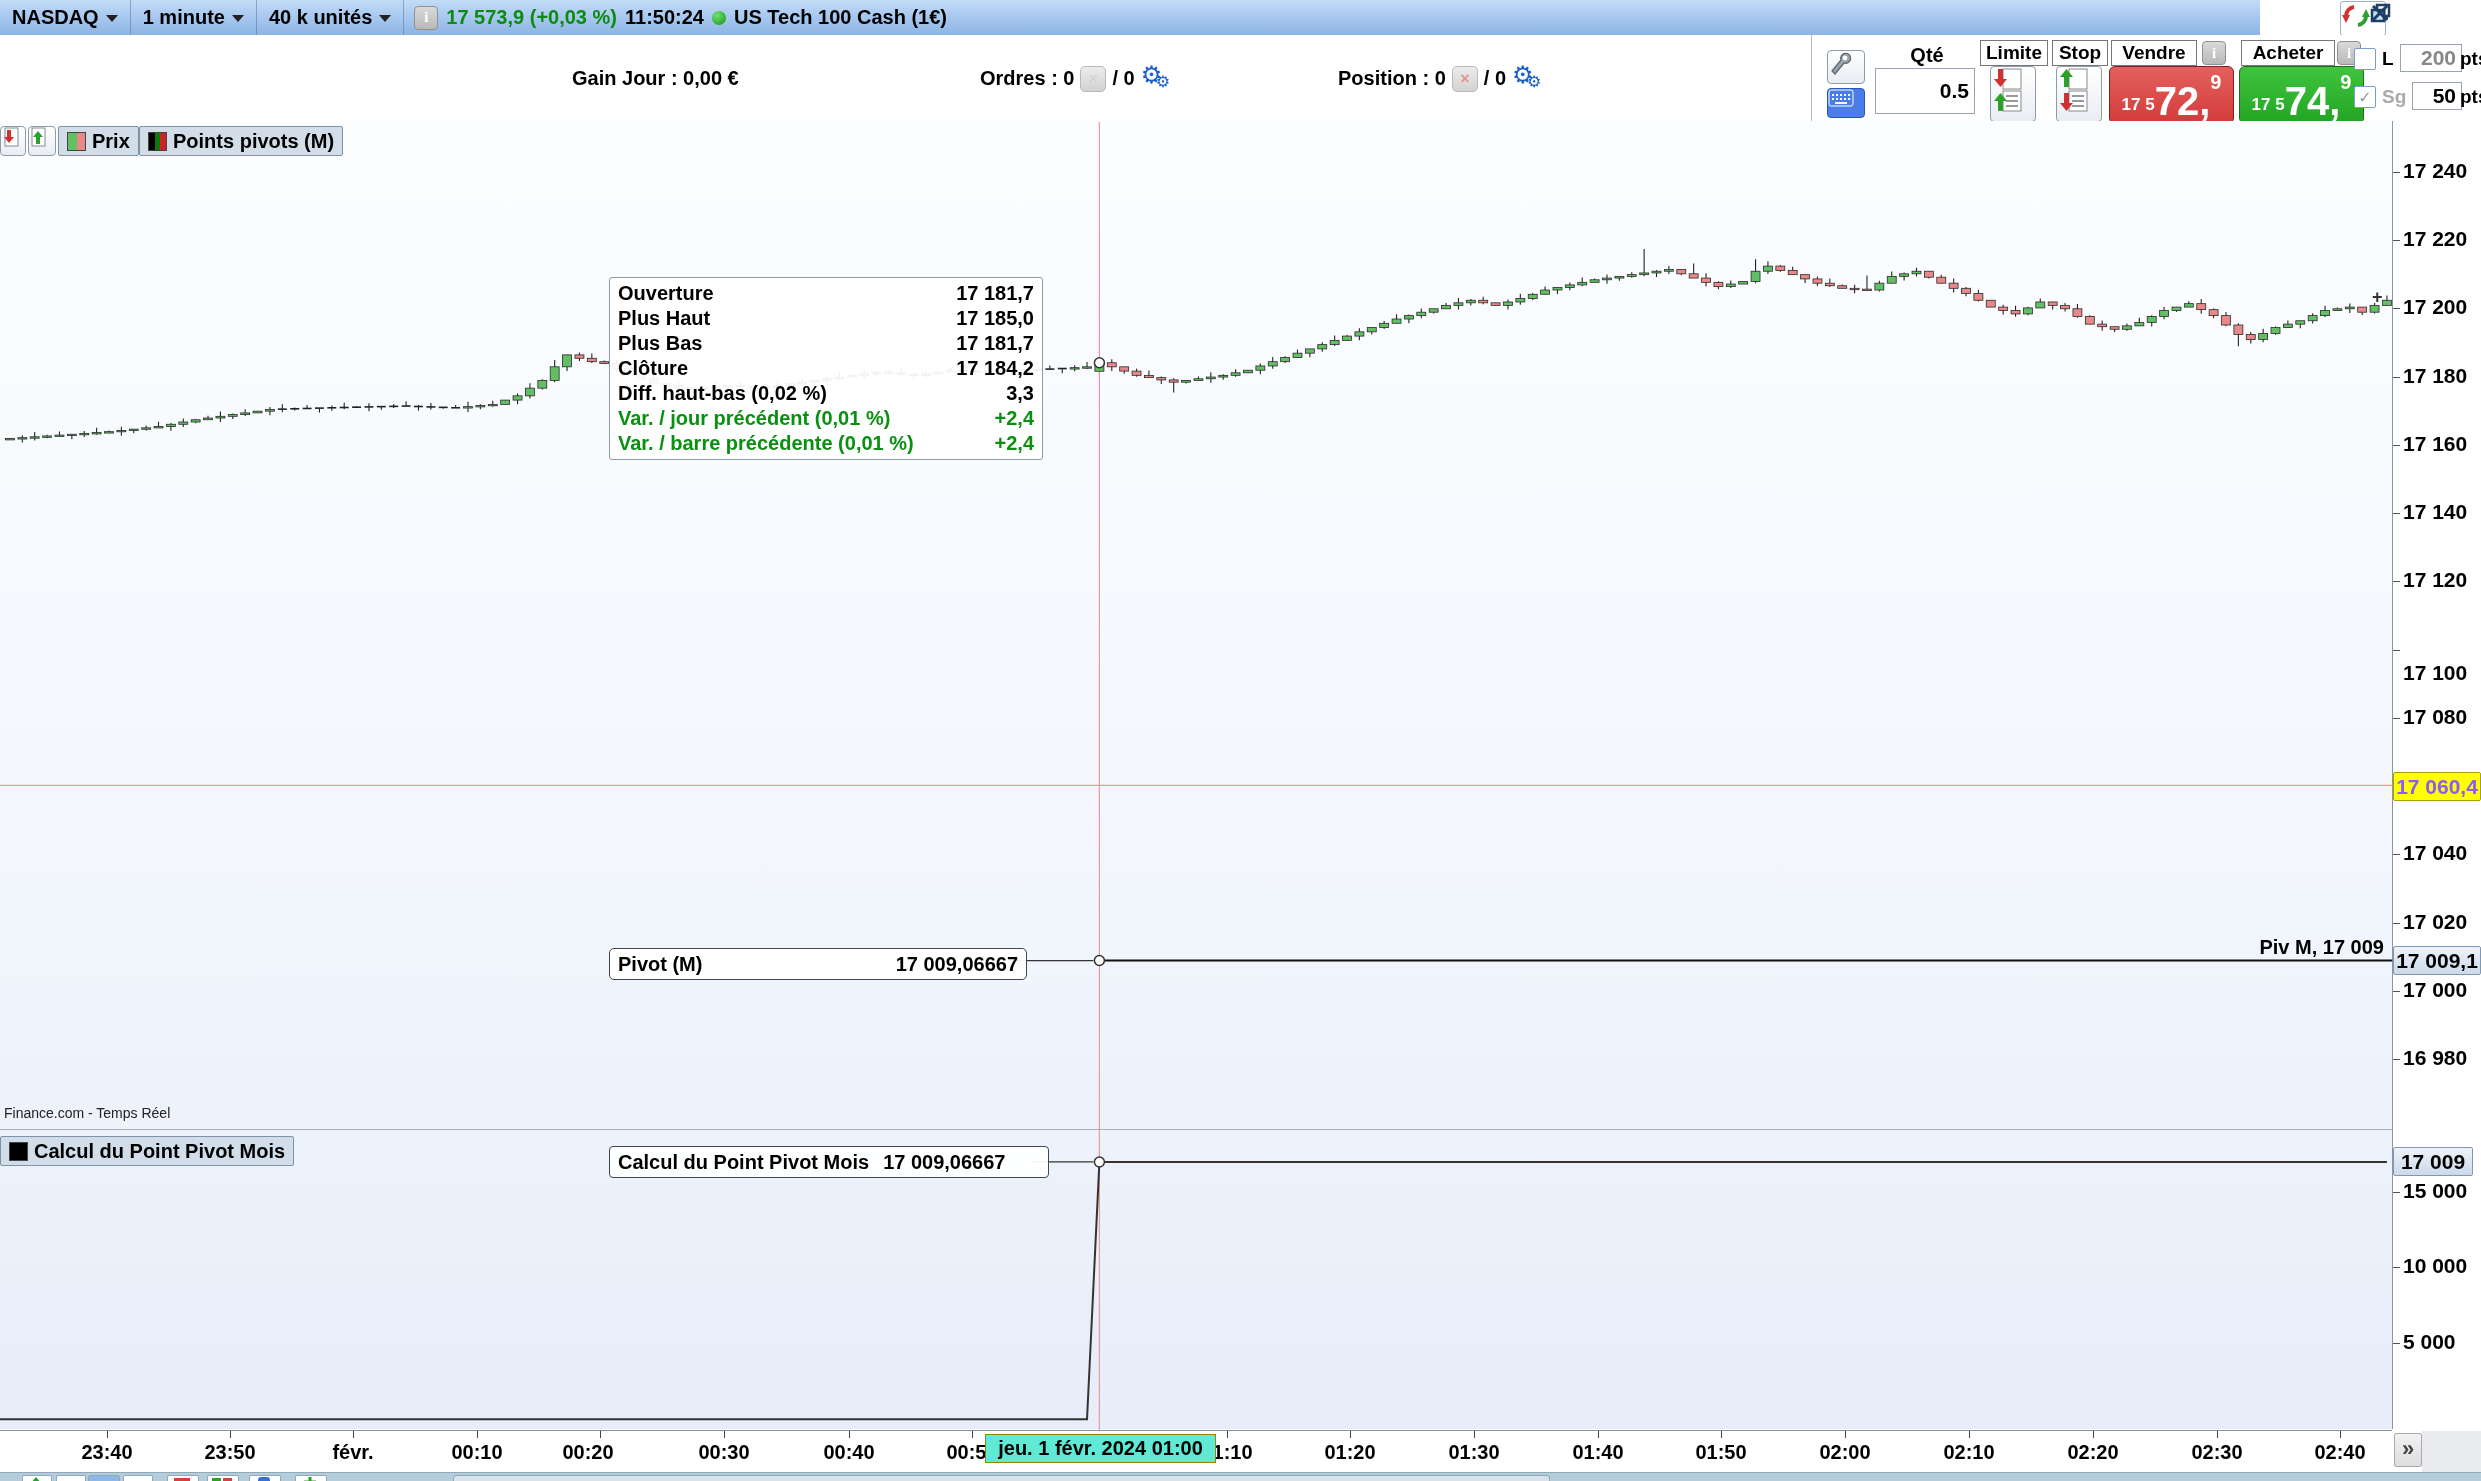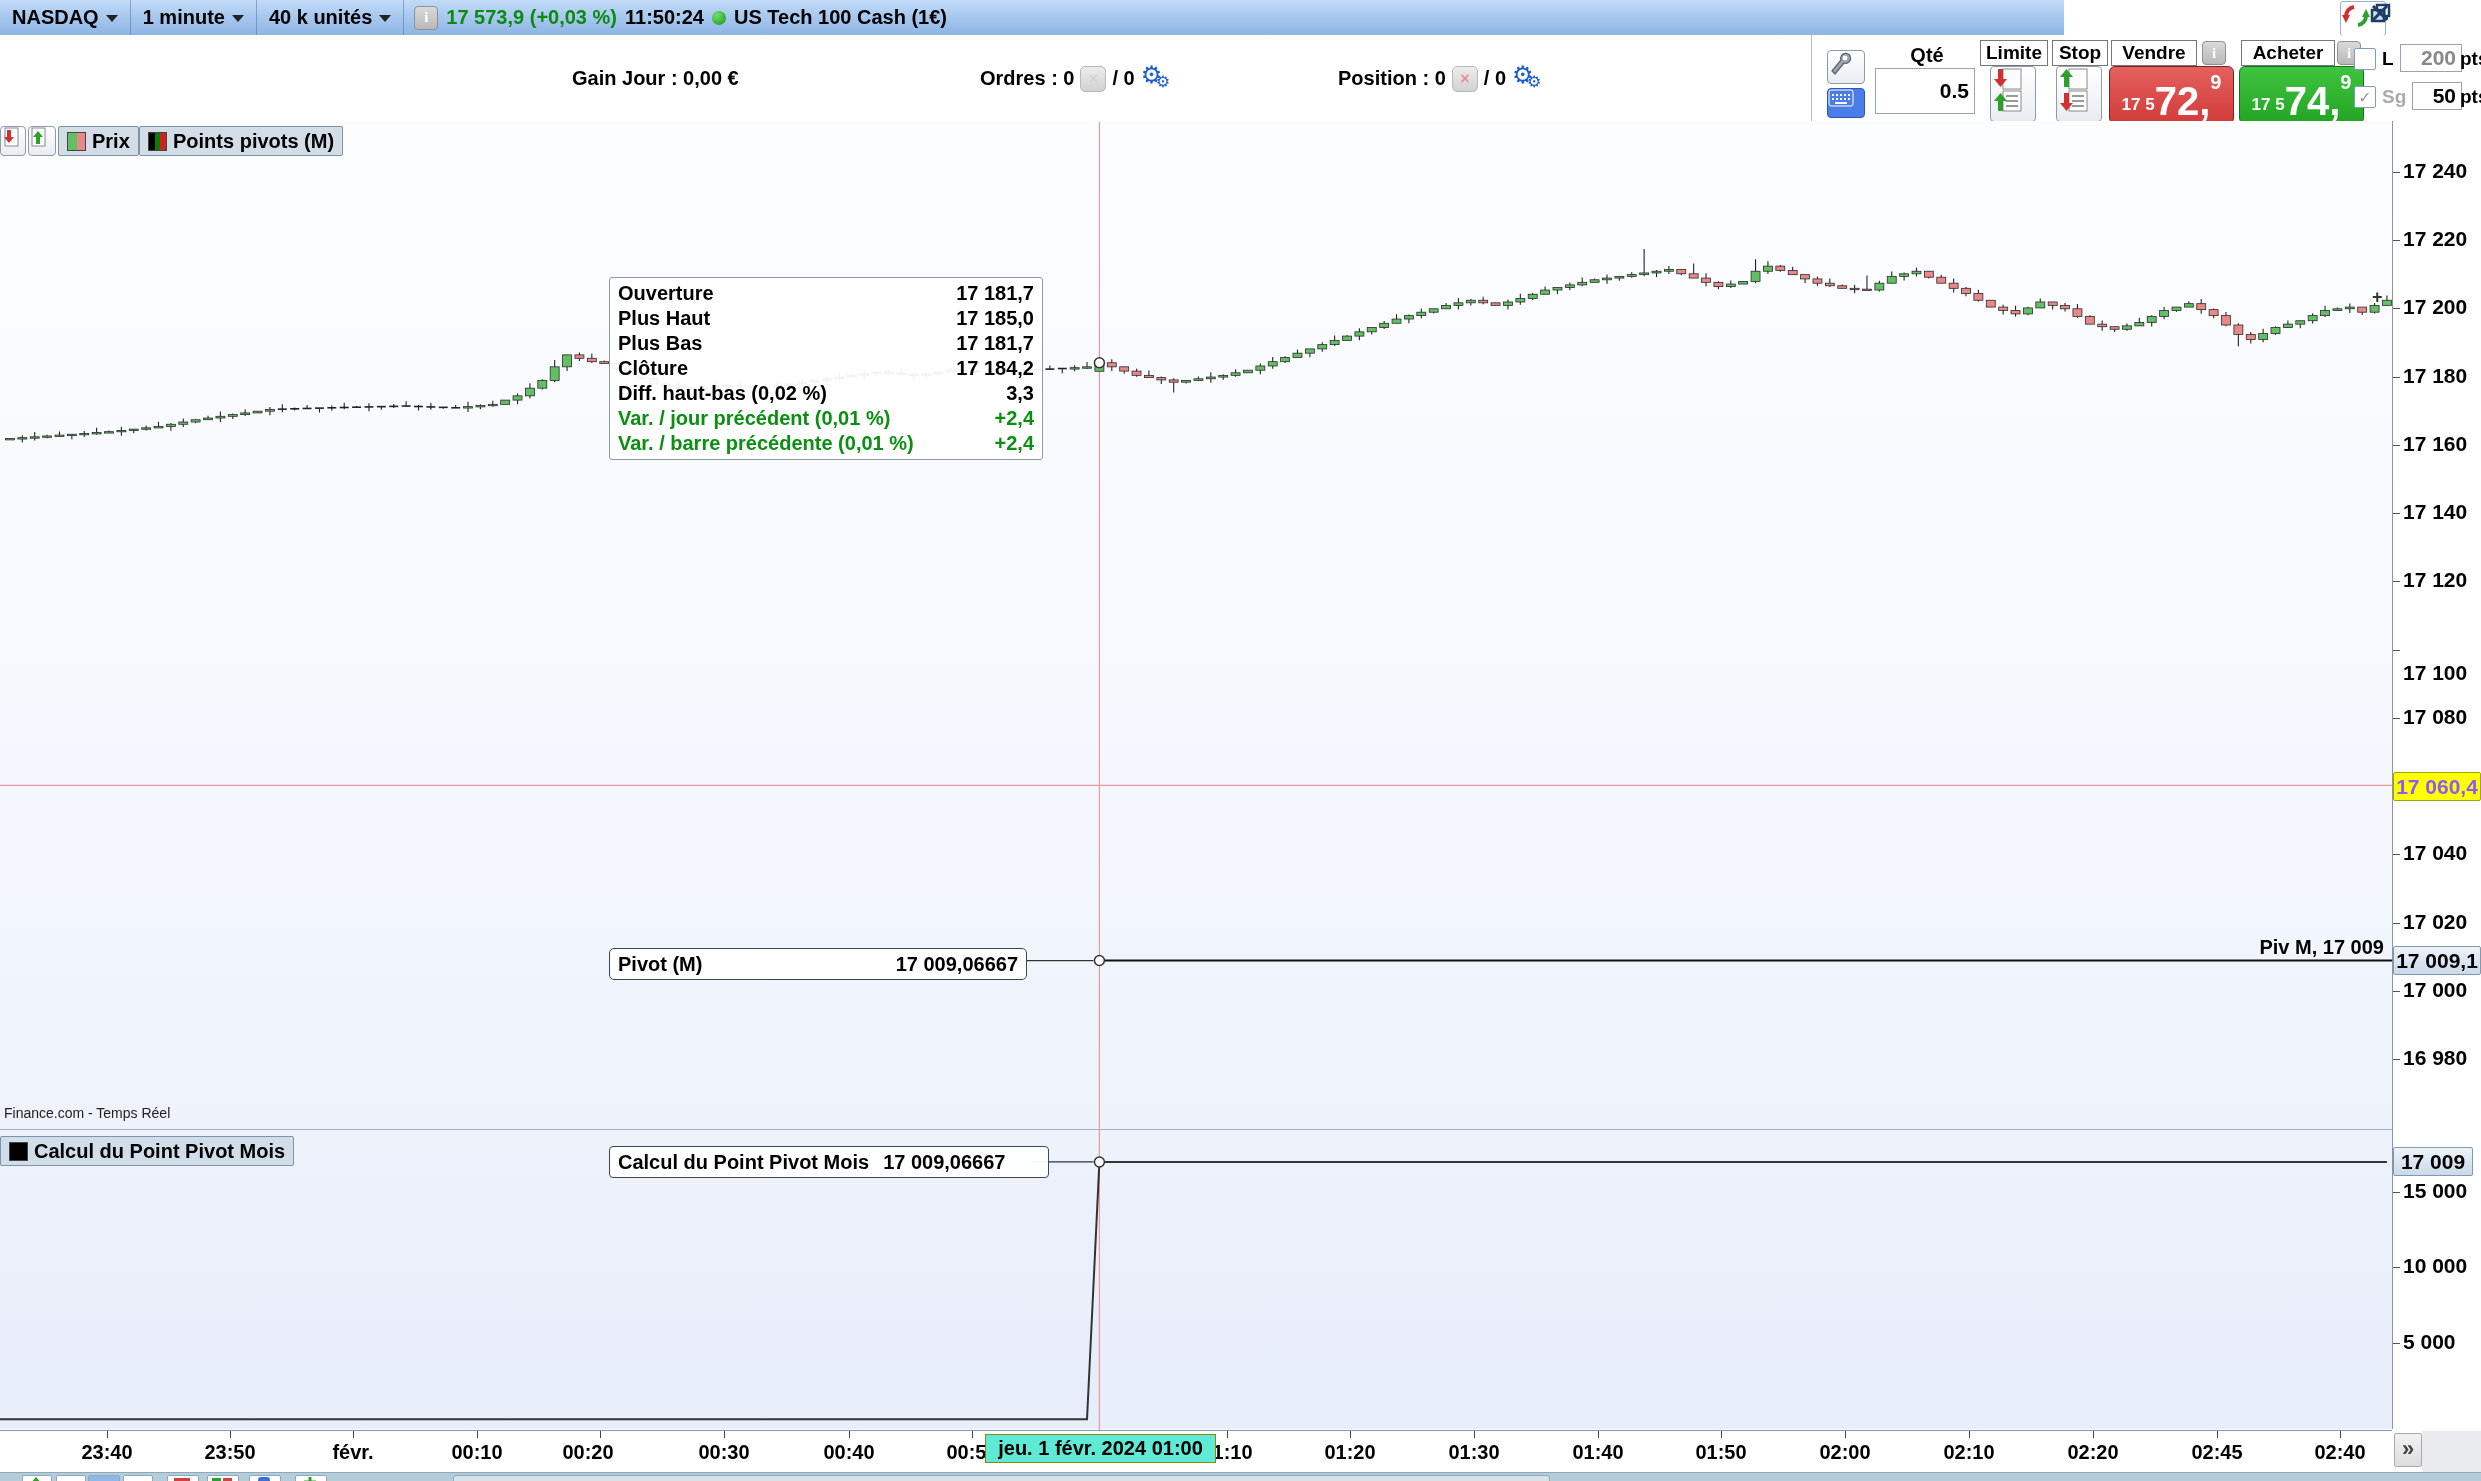--- a/index.html
+++ b/index.html
@@ -1,21 +1,21 @@
 <!DOCTYPE html>
 <html><head>
 <meta charset="utf-8">
 <style>
   html,body{margin:0;padding:0;}
   body{font-family:"Liberation Sans","DejaVu Sans",sans-serif;background:#fff;}
   #screen{position:relative;width:2482px;height:1482px;overflow:hidden;background:#fff;}
   .abs{position:absolute;}
   .b{font-weight:700;}
   
-  #topbar{left:0;top:0;width:2064px;height:35px;background:linear-gradient(180deg,#c3dcf8 0%,#a9c9ef 45%,#8db4e4 100%);border-bottom:1px solid #5f87b5;display:flex;align-items:center;font-size:20px;font-weight:700;color:#000;}
+  #topbar{left:0;top:0;width:2260px;height:35px;background:linear-gradient(180deg,#c3dcf8 0%,#a9c9ef 45%,#8db4e4 100%);border-bottom:1px solid #5f87b5;display:flex;align-items:center;font-size:20px;font-weight:700;color:#000;}
   .tb-cell{display:flex;align-items:center;gap:7px;padding:0 12px;height:100%;border-right:1px solid rgba(70,100,140,.45);cursor:pointer;}
   .caret{width:0;height:0;border-left:6px solid transparent;border-right:6px solid transparent;border-top:7px solid #222;margin-top:2px;}
   .tb-plain{display:flex;align-items:center;gap:8px;padding:0 10px;height:100%;}
   .info-sq{display:inline-flex;align-items:center;justify-content:center;width:22px;height:22px;border-radius:4px;background:linear-gradient(#d9d9d9,#b9b9b9);border:1px solid #909090;color:#fff;font-size:15px;font-weight:700;font-family:"Liberation Serif",serif;}
   .green-txt{color:#0c8a12;}
   .dot{width:14px;height:14px;border-radius:50%;background:radial-gradient(circle at 35% 30%,#6fe06f,#159415);display:inline-block;}
   #win-controls{right:6px;top:3px;display:flex;gap:14px;align-items:center;}
   .winbtn{width:26px;height:24px;display:flex;align-items:center;justify-content:center;cursor:pointer;}
   #sync-box{right:96px;top:1px;width:44px;height:33px;background:#fff;border:1px solid #9ab0c8;border-radius:3px;display:flex;align-items:center;justify-content:center;cursor:pointer;}
   
@@ -770,21 +770,21 @@
       <div class="tlab" style="left: 1598px;">01:40</div>
       <div class="ttick" style="left: 1721px;"></div>
       <div class="tlab" style="left: 1721px;">01:50</div>
       <div class="ttick" style="left: 1845px;"></div>
       <div class="tlab" style="left: 1845px;">02:00</div>
       <div class="ttick" style="left: 1969px;"></div>
       <div class="tlab" style="left: 1969px;">02:10</div>
       <div class="ttick" style="left: 2093px;"></div>
       <div class="tlab" style="left: 2093px;">02:20</div>
       <div class="ttick" style="left: 2217px;"></div>
-      <div class="tlab" style="left: 2217px;">02:45</div>
+      <div class="tlab" style="left: 2217px;">02:30</div>
       <div class="ttick" style="left: 2340px;"></div>
       <div class="tlab" style="left: 2340px;">02:40</div>
     </div>
   <div id="datechip" class="abs">jeu. 1 févr. 2024 01:00</div>
   <div id="more-btn" class="abs">»</div>
   <div id="ta-corner" class="abs"></div>
 
   <div id="botbar" class="abs">
     <div class="bb" style="left:22px;width:28px;">
         <svg width="26" height="8" viewBox="0 0 26 8">

